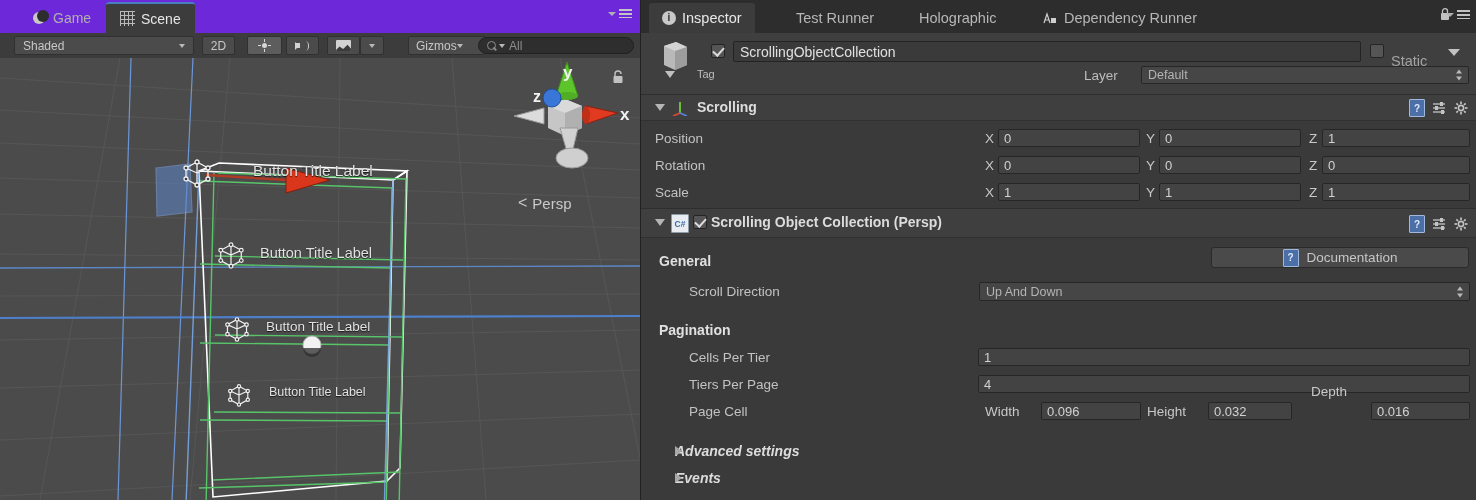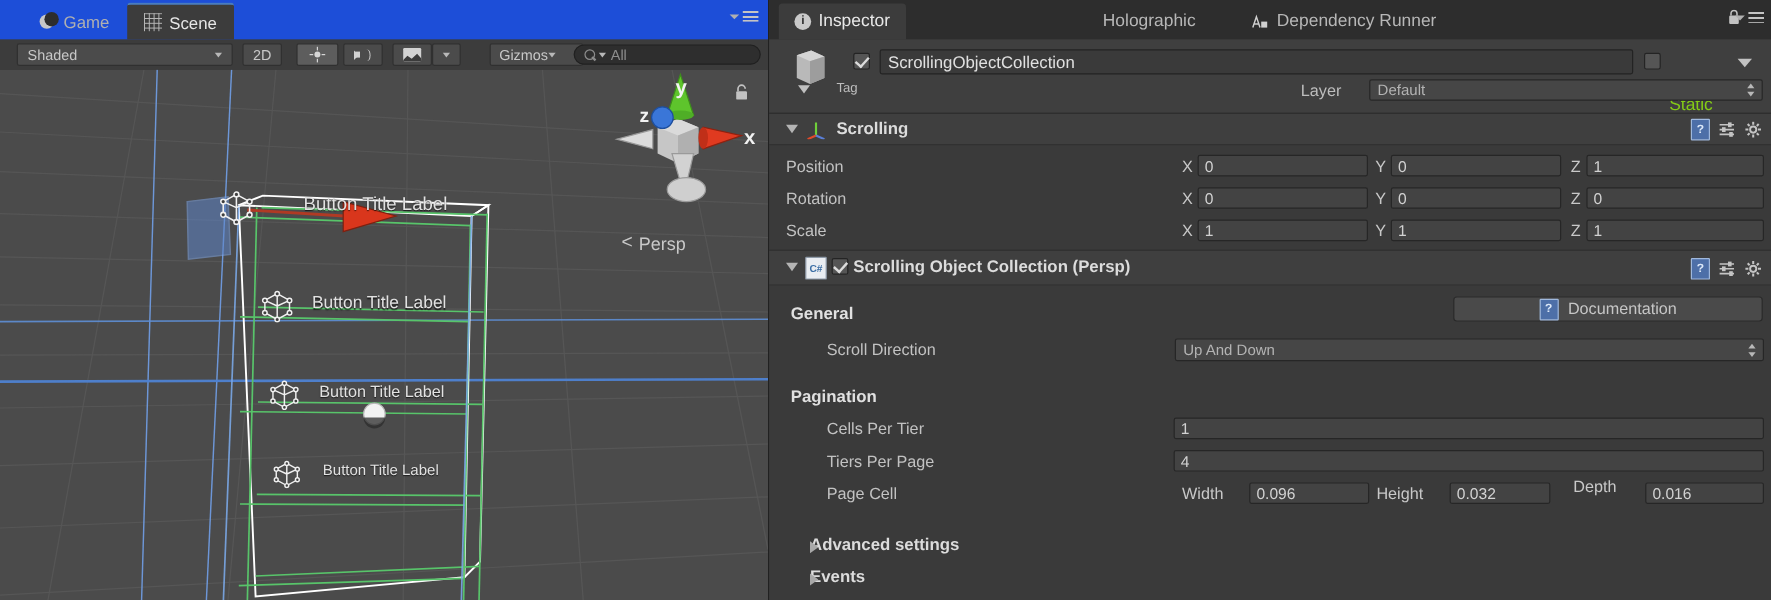--- a/index.html
+++ b/index.html
@@ -3,21 +3,21 @@
 <meta charset="utf-8">
 <style>
   html,body{margin:0;padding:0;background:#383838;}
   body{width:1476px;height:500px;overflow:hidden;
        font-family:"Liberation Sans","DejaVu Sans",sans-serif;
        font-size:12.5px;color:#b6b6b6;-webkit-font-smoothing:antialiased;}
   .app{position:relative;width:1476px;height:500px;}
 
   
   .scene-panel{position:absolute;left:0;top:0;width:640px;height:500px;background:#393939;}
-  .tabbar{position:relative;height:33px;background:#1d4ed8;}
+  .tabbar{position:relative;height:33px;background:#6d28d9;}
   .tab{position:absolute;top:3px;height:30px;display:flex;align-items:center;gap:6px;
        padding:0 14px;font-size:14px;color:#b4b4b4;box-sizing:border-box;}
   .tab.inactive{color:#b0b0b0;}
   .tab.active{background:#3c3c3c;color:#e6e6e6;border-top:2px solid #4a7dbf;
               border-top-left-radius:3px;border-top-right-radius:3px;top:2px;height:31px;}
   .tab-game{left:18px;}
   .tab-scene{left:106px;}
   .tab-ico{width:15px;height:15px;display:inline-block;position:relative;}
   .moon-ico::before{content:"";position:absolute;left:1px;top:1px;width:12px;height:12px;
       border-radius:50%;background:#c8c8c8;}
@@ -100,21 +100,21 @@
   .prefab-cube{position:absolute;left:13px;top:6px;width:40px;height:42px;}
   .chk{width:14px;height:14px;background:#555;border:1px solid #242424;border-radius:2px;
        box-sizing:border-box;position:relative;}
   .chk.on::after{content:"";position:absolute;left:3px;top:0px;width:5px;height:9px;
        border:solid #dcdcdc;border-width:0 2px 2px 0;transform:rotate(42deg);}
   .namefield{position:absolute;left:92px;top:8px;width:628px;height:21px;background:#3a3a3a;
        border:1px solid #232323;border-radius:2px;box-sizing:border-box;
        display:flex;align-items:center;padding:0 6px;color:#e0e0e0;font-size:14px;}
   .namechk{position:absolute;left:70px;top:11px;}
   .static-box{position:absolute;left:729px;top:11px;}
-  .static-lbl{position:absolute;left:750px;top:20px;font-size:14.5px;color:#84cc16;margin-top:27px;}
+  .static-lbl{position:absolute;left:750px;top:20px;font-size:14.5px;color:#a3a3a3;}
   .static-caret{position:absolute;left:807px;top:16px;width:0;height:0;
        border-left:6px solid transparent;border-right:6px solid transparent;border-top:7px solid #c2c2c2;}
   .taglbl{position:absolute;left:56px;top:35px;font-size:11px;color:#bdbdbd;}
   .tagfield{position:absolute;left:92px;top:33px;width:235px;height:18px;}
   .layerlbl{position:absolute;left:443px;top:35px;font-size:13.5px;color:#bdbdbd;}
   .layerfield{position:absolute;left:500px;top:33px;width:328px;height:18px;}
   .popup{background:#464646;border:1px solid #262626;border-radius:2px;box-sizing:border-box;
        display:flex;align-items:center;padding:0 6px;color:#b3b3b3;font-size:12.5px;position:relative;}
   .updown{position:absolute;right:5px;top:50%;transform:translateY(-50%);width:7px;height:11px;}
   .updown::before{content:"";position:absolute;top:0;left:0;border-left:3.5px solid transparent;
@@ -137,21 +137,21 @@
   .gear-ico{width:14px;height:14px;position:relative;}
   .rlabel{position:absolute;font-size:13.5px;color:#c2c2c2;white-space:nowrap;}
   .vfield{position:absolute;height:18px;background:#434343;border:1px solid #262626;
        border-radius:2px;box-sizing:border-box;display:flex;align-items:center;
        padding:0 5px;color:#d2d2d2;font-size:13px;}
   .axlbl{position:absolute;font-size:13.5px;color:#c8c8c8;}
   .sect-title{position:absolute;font-size:14px;font-weight:bold;color:#e0e0e0;}
   .docbtn{position:absolute;left:570px;top:6px;width:258px;height:21px;background:#4a4a4a;
        border:1px solid #2a2a2a;border-radius:3px;box-sizing:border-box;
        display:flex;align-items:center;justify-content:center;gap:8px;color:#c6c6c6;font-size:13.5px;}
-  .fold-row{position:absolute;height:20px;display:flex;align-items:flex-end;gap:7px;}
+  .fold-row{position:absolute;height:20px;display:flex;align-items:center;gap:7px;font-style:italic;}
   .fold-row .lbl{font-size:14px;font-weight:bold;color:#dcdcdc;}
 </style>
 </head>
 <body>
 
 <div class="app">
 
   <div class="scene-panel">
 
     <div class="tabbar">
@@ -376,20 +376,23 @@
   </div>
 
   <div class="insp-sep"></div>
 
   <div class="insp">
 
     <div class="insp-tabbar">
       <div class="itab active" style="left:8px">
         <span class="info-ico">i</span>
         <span>Inspector</span>
+      </div>
+      <div class="itab" style="left:142px">
+        <span>Test Runner</span>
       </div>
       <div class="itab" style="left:265px">
         <span>Holographic</span>
       </div>
       <div class="itab" style="left:388px">
         <span class="dep-ico">
           <svg width="16" height="14" viewBox="0 0 16 14">
               <path d="M2 12 L5 3 L8 12 M3 9 H7" stroke="#cfcfcf" stroke-width="1.2" fill="none"></path>
               <rect x="9" y="7" width="5" height="5" fill="#cfcfcf"></rect>
             </svg>
@@ -577,21 +580,21 @@
       </div>
       <div class="rlabel" style="left:48px;top:371px">Page Cell</div>
       <div class="axlbl" style="left:344px;top:371px">Width</div>
       <div class="vfield" style="left:400px;top:369px;width:100px">
         <span>0.096</span>
       </div>
       <div class="axlbl" style="left:506px;top:371px">Height</div>
       <div class="vfield" style="left:567px;top:369px;width:84px">
         <span>0.032</span>
       </div>
-      <div class="axlbl" style="left:670px;top:365px">Depth</div>
+      <div class="axlbl" style="left:670px;top:351px">Depth</div>
       <div class="vfield" style="left:730px;top:369px;width:99px">
         <span>0.016</span>
       </div>
 
       <div class="fold-row" style="left:34px;top:408px">
         <span class="foldout closed"></span>
         <span class="lbl">Advanced settings</span>
       </div>
       <div class="fold-row" style="left:34px;top:435px">
         <span class="foldout closed"></span>

